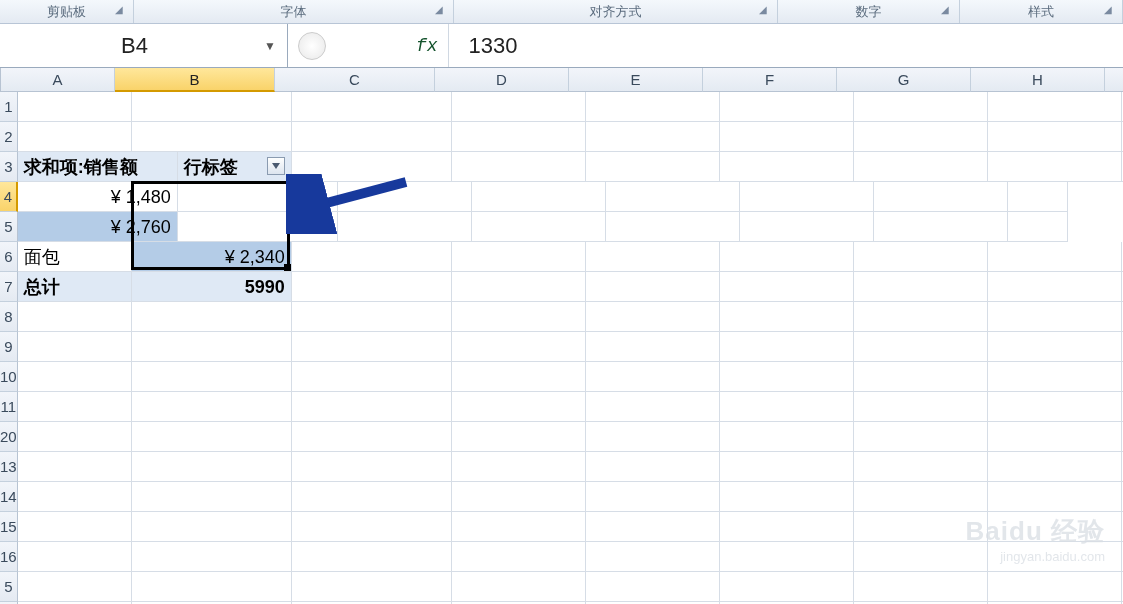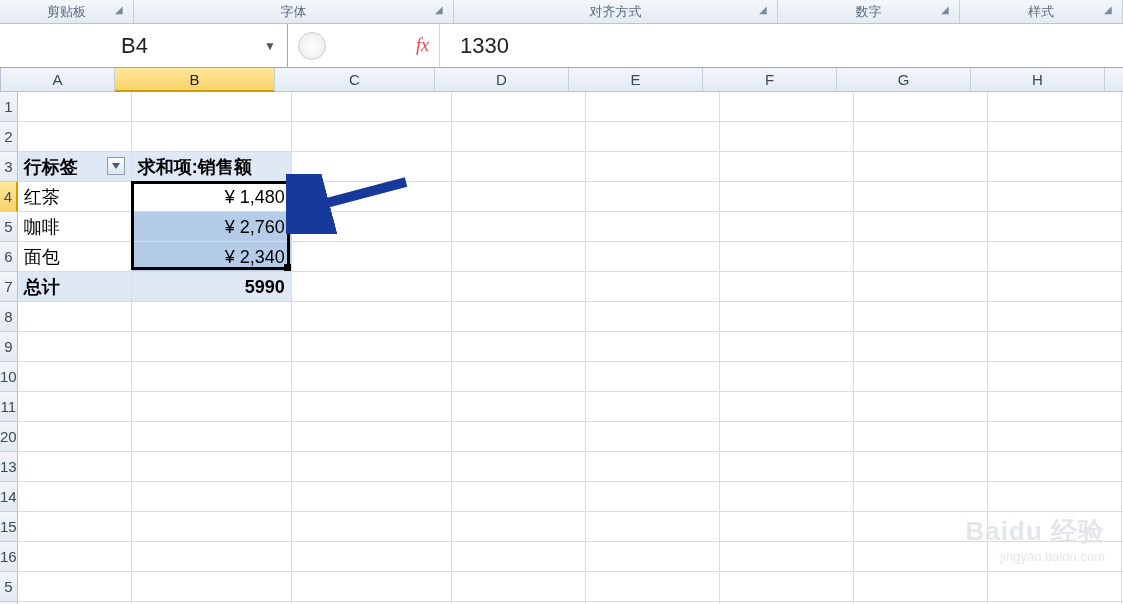--- a/index.html
+++ b/index.html
@@ -75,23 +75,23 @@
 }
 .fx-btn {
   width: 28px; height: 28px;
   border-radius: 50%;
   border: 1px solid #ccc;
   background: radial-gradient(#fff,#e8e8e8);
   margin-right: 90px;
 }
 .fx-label {
   font-style: italic;
-  font-family: Liberation Serif, serif;
+  font-family: Liberation Mono, monospace;
   font-size: 18px;
-  color: #ef4444;
+  color: #14532d;
 }
 .formula-val {
   flex: 1;
   padding: 0 20px;
   font-size: 22px;
   color: #222;
 }
 .grid-area {
   position: relative;
   display: flex;
@@ -304,47 +304,45 @@
         <div class="cell" style="width: 160px;"></div>
         <div class="cell" style="width: 160px;"></div>
         <div class="cell" style="width: 134px;"></div>
         <div class="cell" style="width: 134px;"></div>
         <div class="cell" style="width: 134px;"></div>
         <div class="cell" style="width: 134px;"></div>
         <div class="cell" style="width: 134px;"></div>
         <div class="cell" style="width: 60px;"></div>
       </div>
       <div class="cell-row">
+        <div class="cell pivothdr bold" style="width: 160px;">求和项:销售额</div>
         <div class="cell pivothdr bold" style="width: 114px;"><span>行标签</span><div class="filter-btn">
             <svg viewBox="0 0 8 6">
               <path d="M0,0 L8,0 L4,6 z" fill="#4a5a70"></path>
             </svg>
           </div></div>
-        <div class="cell pivothdr bold" style="width: 160px;">求和项:销售额</div>
-        <div class="cell" style="width: 160px;"></div>
-        <div class="cell" style="width: 134px;"></div>
-        <div class="cell" style="width: 134px;"></div>
-        <div class="cell" style="width: 134px;"></div>
-        <div class="cell" style="width: 134px;"></div>
-        <div class="cell" style="width: 134px;"></div>
-        <div class="cell" style="width: 60px;"></div>
-      </div>
-      <div class="cell-row">
-        <div class="cell" style="width: 114px;">红茶</div>
+        <div class="cell" style="width: 160px;"></div>
+        <div class="cell" style="width: 134px;"></div>
+        <div class="cell" style="width: 134px;"></div>
+        <div class="cell" style="width: 134px;"></div>
+        <div class="cell" style="width: 134px;"></div>
+        <div class="cell" style="width: 134px;"></div>
+        <div class="cell" style="width: 60px;"></div>
+      </div>
+      <div class="cell-row">
         <div class="cell right" style="width: 160px;">¥ 1,480</div>
         <div class="cell" style="width: 160px;"></div>
         <div class="cell" style="width: 134px;"></div>
         <div class="cell" style="width: 134px;"></div>
         <div class="cell" style="width: 134px;"></div>
         <div class="cell" style="width: 134px;"></div>
         <div class="cell" style="width: 134px;"></div>
         <div class="cell" style="width: 60px;"></div>
       </div>
       <div class="cell-row">
-        <div class="cell" style="width: 114px;">咖啡</div>
         <div class="cell right pivotsel" style="width: 160px;">¥ 2,760</div>
         <div class="cell" style="width: 160px;"></div>
         <div class="cell" style="width: 134px;"></div>
         <div class="cell" style="width: 134px;"></div>
         <div class="cell" style="width: 134px;"></div>
         <div class="cell" style="width: 134px;"></div>
         <div class="cell" style="width: 134px;"></div>
         <div class="cell" style="width: 60px;"></div>
       </div>
       <div class="cell-row">

